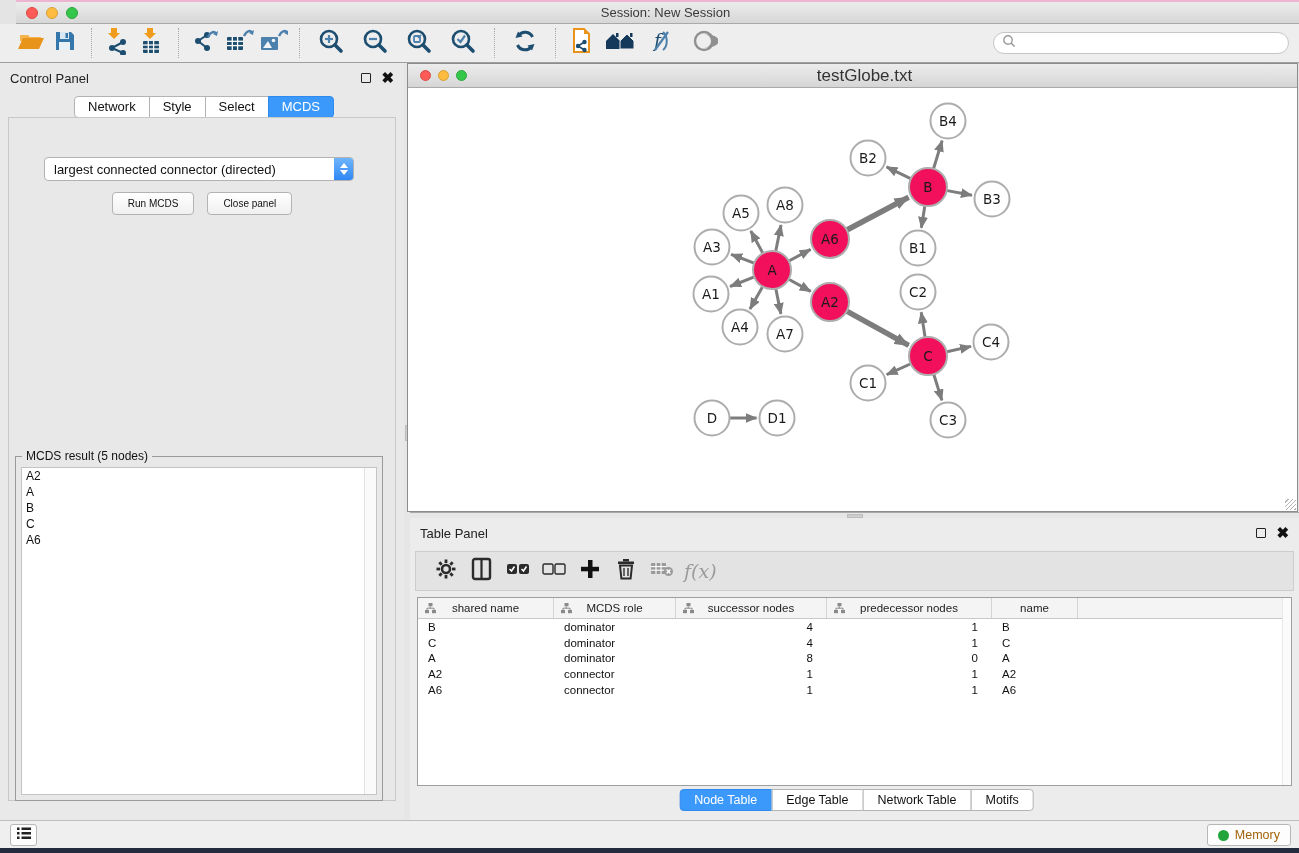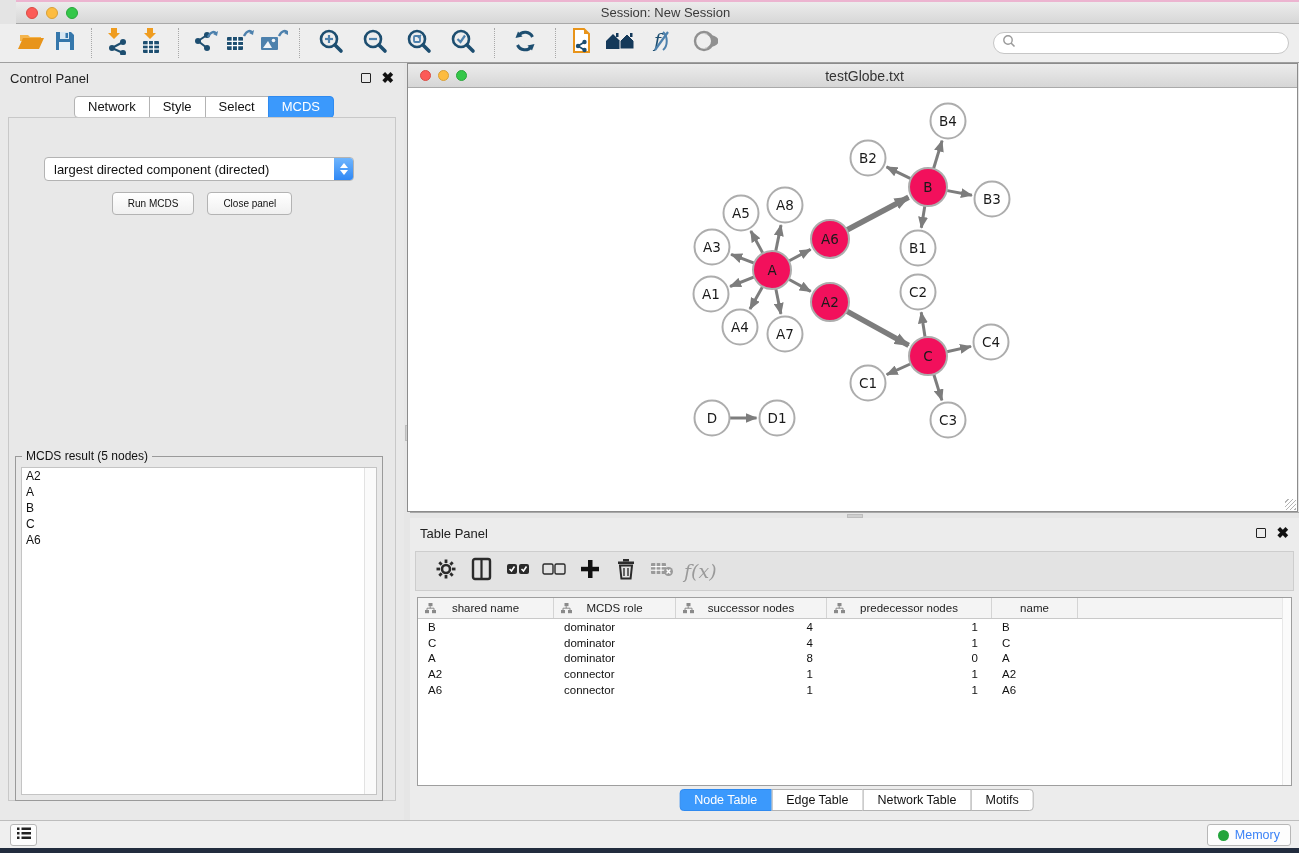--- a/index.html
+++ b/index.html
@@ -69,21 +69,21 @@
   .v-divider { position:absolute; left:404px; top:63px; width:6px; height:757px; background:#e6e6e6; }
   .v-handle { position:absolute; left:1px; top:362px; width:4px; height:16px; background:#cfcfcf; border:1px solid #bdbdbd; }
   .h-divider { position:absolute; left:410px; top:512px; width:889px; height:6px; background:#e6e6e6; border-top:1px solid #a8a8a8; }
   .h-handle { position:absolute; left:437px; top:1px; width:16px; height:4px; background:#cfcfcf; border:1px solid #bdbdbd; }
 
   
   .network-window { position:absolute; left:407px; top:63px; width:891px; height:449px;
     background:#fff; border:1px solid #8c8c8c; }
   .net-titlebar { height:24px; background:linear-gradient(#ececec,#d6d6d6); border-bottom:1px solid #aaa;
     display:flex; align-items:center; justify-content:center; position:relative; }
-  .net-titlebar .win-title { font-size:14px; color:#333;margin-left:24px; }
+  .net-titlebar .win-title { font-size:17px; color:#333;margin-left:24px; }
   .net-lights { left:12px; gap:7px; }
   .net-lights .light { width:11px; height:11px; }
   .net-canvas { position:relative; width:889px; height:423px; background:#fff; }
   .resize-corner { position:absolute; right:1px; bottom:1px; width:11px; height:11px;
     background:repeating-linear-gradient(135deg, transparent 0 2px, #b5b5b5 2px 3px); }
 
   
   .table-panel { position:absolute; left:410px; top:518px; width:889px; height:302px; background:#ececec; }
   .tp-toolbar { position:absolute; left:5px; top:33px; width:879px; height:40px; background:#e3e3e3;
     border:1px solid #cdcdcd; display:flex; align-items:center; padding-left:12px; }
@@ -102,21 +102,21 @@
 
   .bottom-tabs { bottom:9px; top:auto; }
   .table-panel .seg-tabs { position:absolute; left:50%; transform:translateX(-50%); }
   .bt-tab { font-size:12.5px; padding:2px 14px 3px; }
 
   
   .status-bar { position:absolute; left:0; top:820px; width:1299px; height:28px; background:#efefef; border-top:1px solid #bdbdbd; }
   .sb-left-btn { position:absolute; left:10px; top:3px; width:27px; height:22px; background:#fdfdfd;
     border:1px solid #b7b7b7; border-radius:3px; display:flex; align-items:center; justify-content:center; }
   .memory-btn { position:absolute; right:8px; top:3px; height:22px; padding:0 10px; background:#fdfdfd;
-    border:1px solid #b7b7b7; border-radius:3px; display:flex; align-items:center; gap:6px; font-size:12.5px; color:#3b82f6; }
+    border:1px solid #b7b7b7; border-radius:3px; display:flex; align-items:center; gap:6px; font-size:12.5px; color:#a16207; }
   .mem-dot { width:11px; height:11px; border-radius:50%; background:#23a43b; }
   .bottom-strip { position:absolute; left:0; top:848px; width:1299px; height:5px; background:#222c3e; }
 </style>
 </head>
 <body>
 
 <div class="screen">
 
   <div class="titlebar">
     <div class="lights">
@@ -286,21 +286,21 @@
       </span>
     </div>
     <div class="seg-tabs cp-tabs" id="cp-tabs">
         <div class="seg-tab">Network</div>
         <div class="seg-tab">Style</div>
         <div class="seg-tab">Select</div>
         <div class="seg-tab active">MCDS</div>
       </div>
     <div class="cp-body">
       <div class="combo">
-        <span class="combo-text">largest directed component (directed)</span>
+        <span class="combo-text">largest connected connector (directed)</span>
         <span class="combo-arrows">
             <span class="tri-up"></span>
             <span class="tri-down"></span>
           </span>
       </div>
       <div class="btn-row">
         <div class="push-btn">Run MCDS</div>
         <div class="push-btn">Close panel</div>
       </div>
       <div class="mcds-fieldset">

